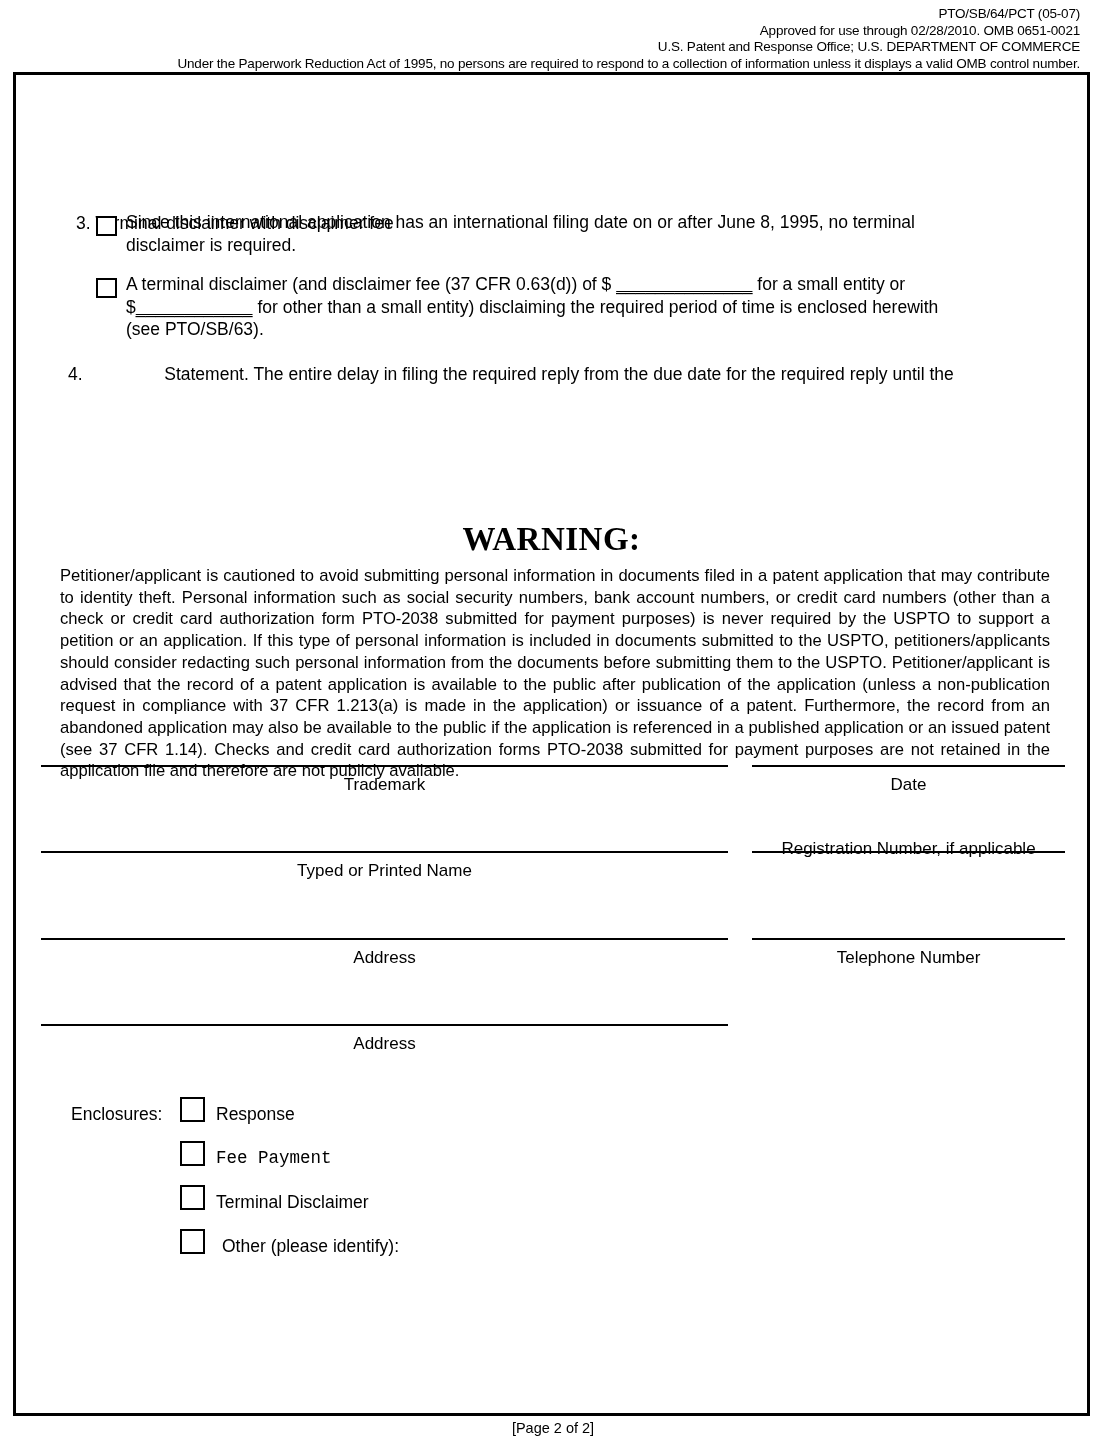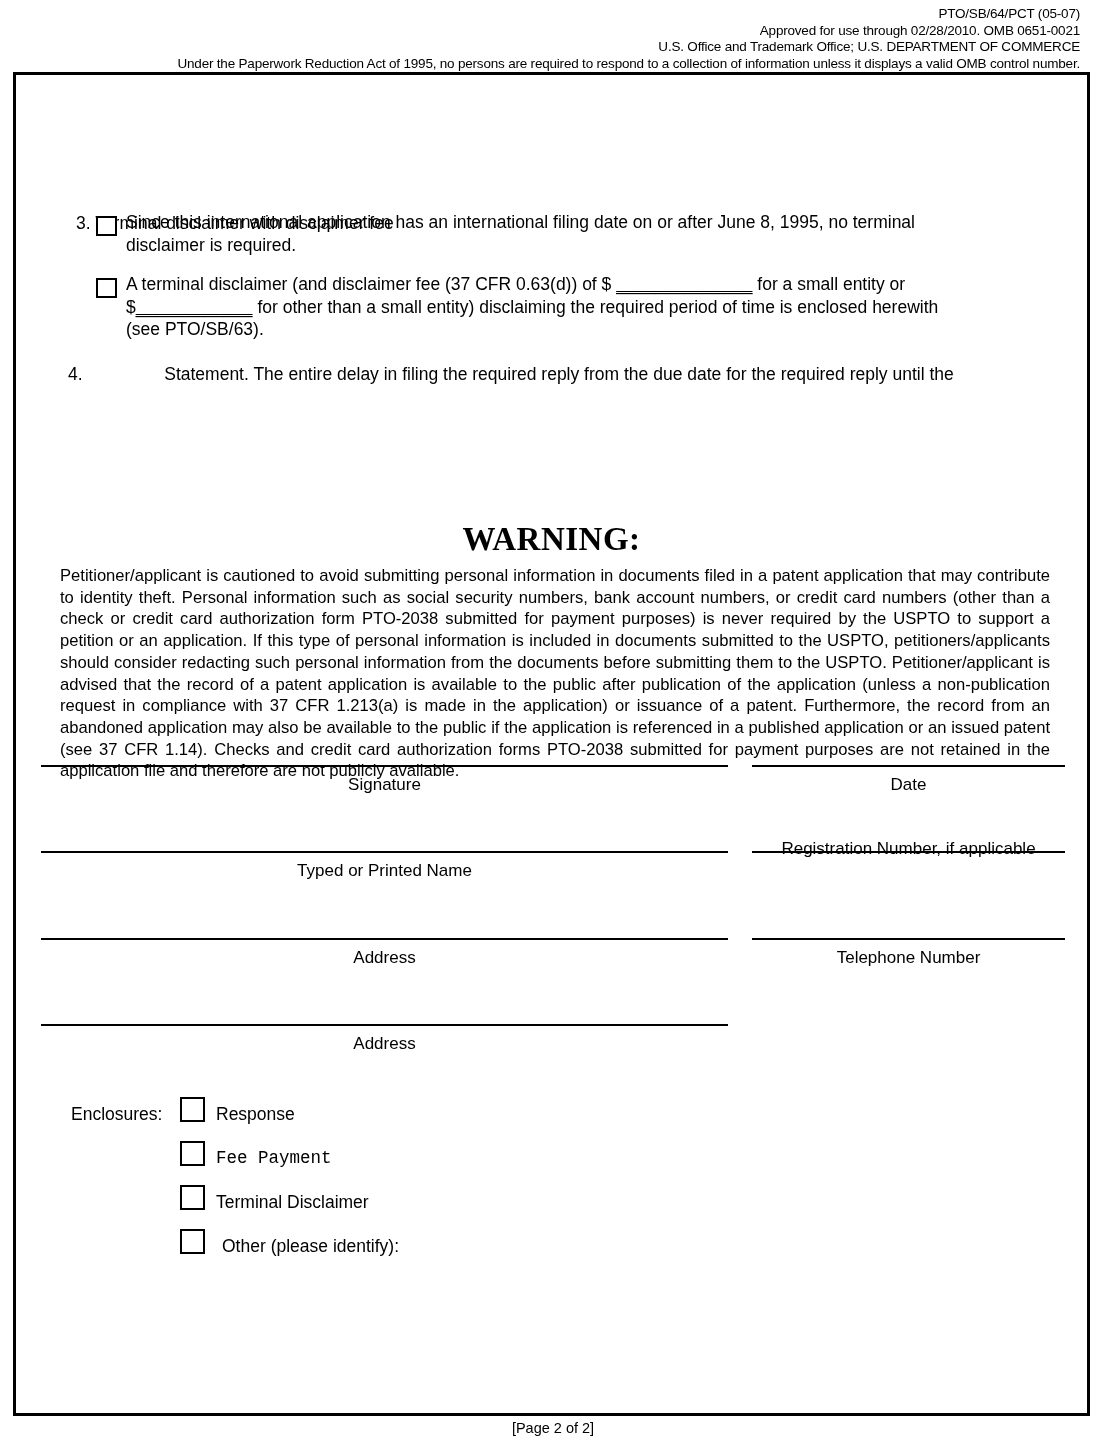--- a/index.html
+++ b/index.html
@@ -133,21 +133,21 @@
   }
 
   .blank-line { text-decoration: underline; }
 </style>
 </head>
 <body>
 
 <div id="header-block">
   <span class="hl">PTO/SB/64/PCT (05-07)</span>
   <span class="hl">Approved for use through 02/28/2010. OMB 0651-0021</span>
-  <span class="hl">U.S. Office and Trademark Office; U.S. DEPARTMENT OF COMMERCE</span>
+  <span class="hl">U.S. Patent and Response Office; U.S. DEPARTMENT OF COMMERCE</span>
   <span class="hl">Under the Paperwork Reduction Act of 1995, no persons are required to respond to a collection of information unless it displays a valid OMB control number.</span>
 </div>
 
 <div id="page-box">
 
   <div class="abs item-head nowrap" style="left:60px; top:93px;margin-top:44px;">3. Terminal disclaimer with disclaimer fee</div>
 
   <div class="cbx" style="left:80px; top:141px;"></div>
   <div class="cbtext" style="left:110px; top:136px; width:840px;">Since this international application has an international filing date on or after June 8, 1995, no terminal disclaimer is required.</div>
 
@@ -166,21 +166,21 @@
   <div class="abs item-head" style="left:78px; top:288px; width:930px;text-align:center;">
     <div class="nowrap">Statement. The entire delay in filing the required reply from the due date for the required reply until the</div>
   </div>
 
   <div id="warning-title">WARNING:</div>
   <div id="warning-body">
     <p>Petitioner/applicant is cautioned to avoid submitting personal information in documents filed in a patent application that may contribute to identity theft.  Personal information such as social security numbers, bank account numbers, or credit card numbers (other than a check or credit card authorization form PTO-2038 submitted for payment purposes) is never required by the USPTO to support a petition or an application.  If this type of personal information is included in documents submitted to the USPTO, petitioners/applicants should consider redacting such personal information from the documents before submitting them to the USPTO.  Petitioner/applicant is advised that the record of a patent application is available to the public after publication of the application (unless a non-publication request in compliance with 37 CFR 1.213(a) is made in the application) or issuance of a patent.  Furthermore, the record from an abandoned application may also be available to the public if the application is referenced in a published application or an issued patent (see 37 CFR 1.14). Checks and credit card authorization forms PTO-2038 submitted for payment purposes are not retained in the application file and therefore are not publicly available.</p>
   </div>
 
   <div class="rule" style="left:25px; top:690px; width:687px;"></div>
-  <div class="rule-label" style="left:25px; top:700px; width:687px;">Signature</div>
+  <div class="rule-label" style="left:25px; top:700px; width:687px;">Trademark</div>
 
   <div class="rule" style="left:736px; top:690px; width:313px;"></div>
   <div class="rule-label" style="left:736px; top:700px; width:313px;">Date</div>
 
   <div class="rule" style="left:25px; top:776px; width:687px;"></div>
   <div class="rule-label" style="left:25px; top:786px; width:687px;">Typed or Printed Name</div>
 
   <div class="rule" style="left:736px; top:776px; width:313px;"></div>
   <div class="rule-label" style="left:736px; top:764px; width:313px;">Registration Number, if applicable</div>
 

